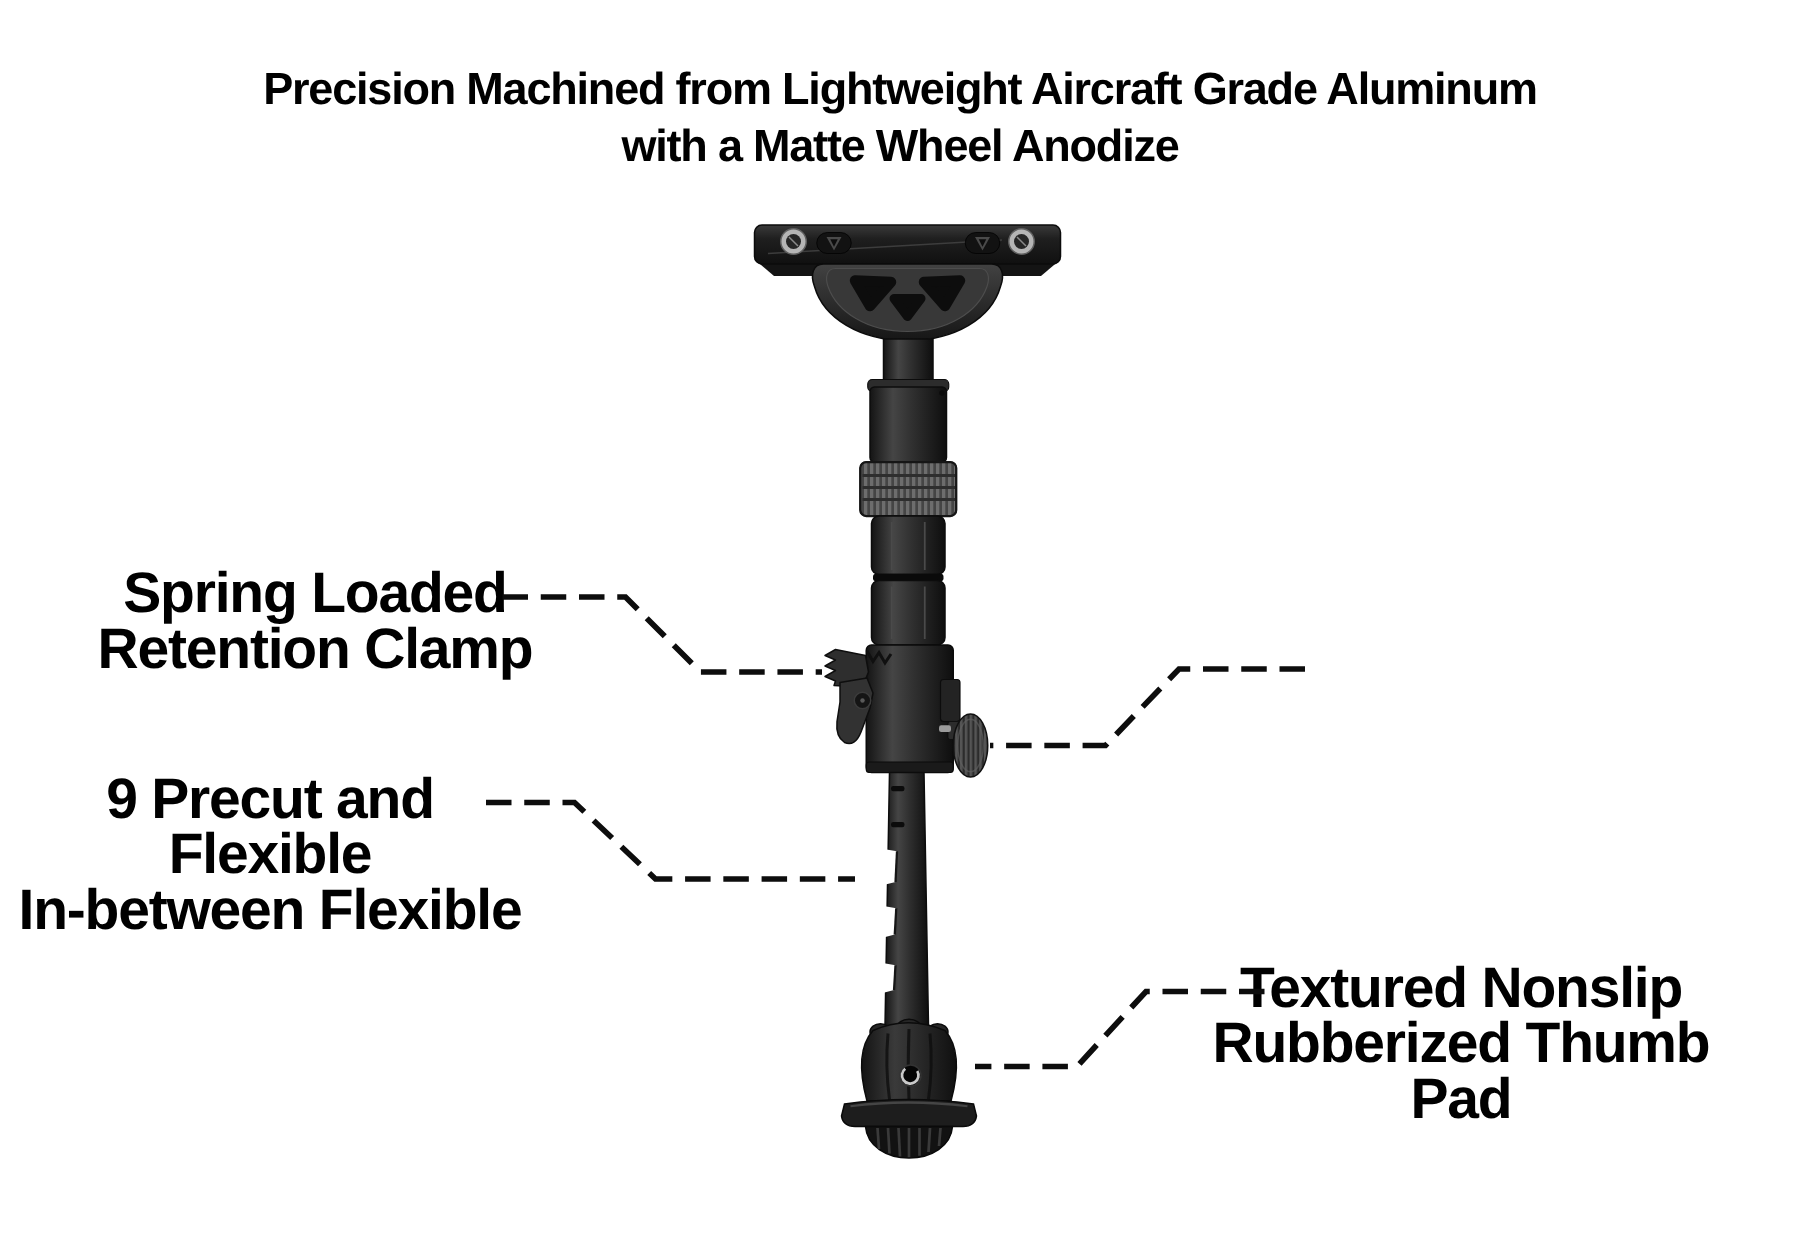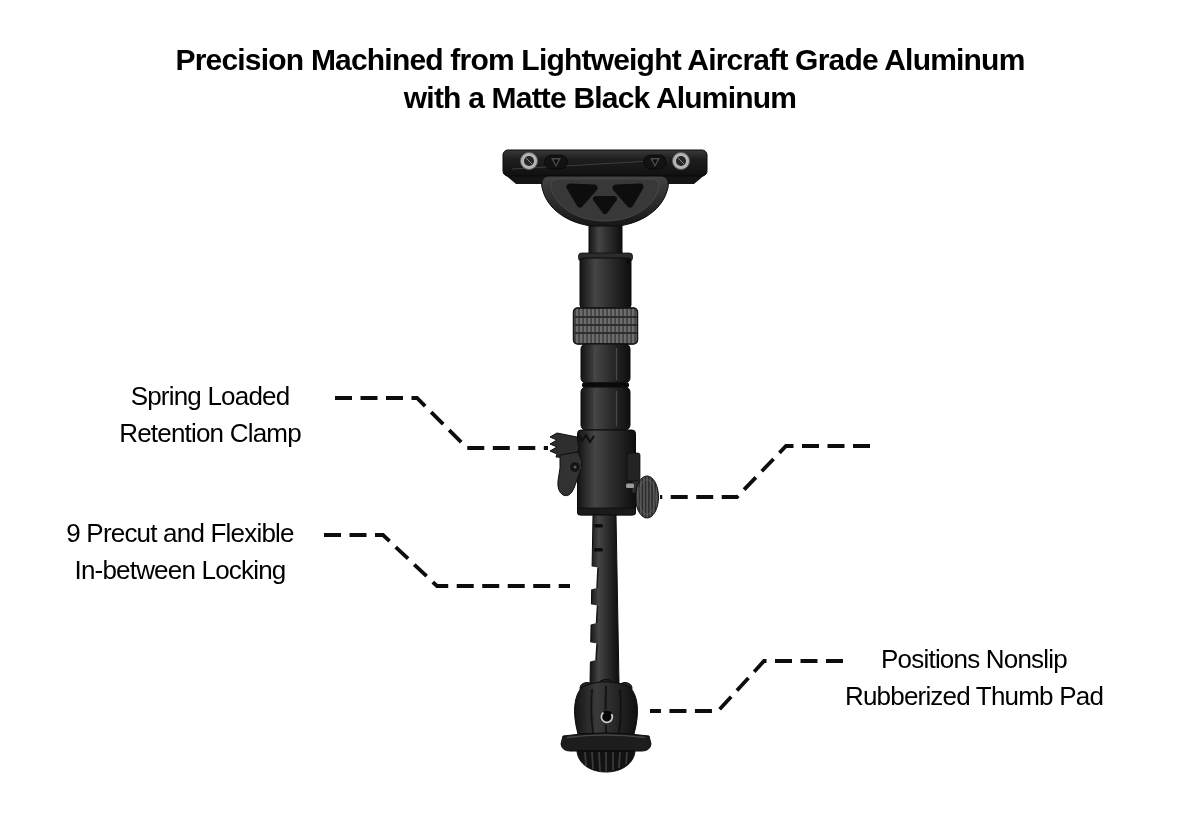--- a/index.html
+++ b/index.html
@@ -7,52 +7,52 @@
     position:relative;width:1200px;height:835px;background:#ffffff;
     font-family:"Liberation Sans",sans-serif;overflow:hidden;
   }
   .title{
     position:absolute;left:0;top:41px;width:1200px;text-align:center;
     font-size:30px;line-height:38px;font-weight:bold;color:#000;
     letter-spacing:-0.8px;
   }
   .callout{
     position:absolute;width:350px;text-align:center;
-    font-size:26px;line-height:37px;font-weight:normal;color:#000;
+    font-size:38px;line-height:37px;font-weight:bold;color:#000;
     letter-spacing:-0.8px;
   }
   .callout--spring{left:35px;top:378px;}
   .callout--positions{left:5px;top:515px;}
   .callout--thumb{left:824px;top:426px;}
   .callout--foot{left:799px;top:641px;}
   svg.scene{position:absolute;left:0;top:0;}
 </style>
 </head>
 <body>
 
 <div class="canvas">
 
   <div class="title">
     <div>Precision Machined from Lightweight Aircraft Grade Aluminum</div>
-    <div>with a Matte Black Aluminum</div>
+    <div>with a Matte Wheel Anodize</div>
   </div>
 
   <div class="callout callout--spring">
     <div>Spring Loaded</div>
     <div>Retention Clamp</div>
   </div>
 
   <div class="callout callout--positions">
     <div>9 Precut and Flexible</div>
-    <div>In-between Locking</div>
+    <div>In-between Flexible</div>
   </div>
 
 
   <div class="callout callout--foot">
-    <div>Positions Nonslip</div>
+    <div>Textured Nonslip</div>
     <div>Rubberized Thumb Pad</div>
   </div>
 
   <svg class="scene" width="1200" height="835" viewBox="0 0 1200 835">
     <defs>
       <linearGradient id="gBar" x1="0" y1="0" x2="0" y2="1">
         <stop offset="0" stop-color="#3a3a3a"></stop>
           <stop offset="0.35" stop-color="#1f1f1f"></stop>
           <stop offset="1" stop-color="#101010"></stop>
       </linearGradient>

